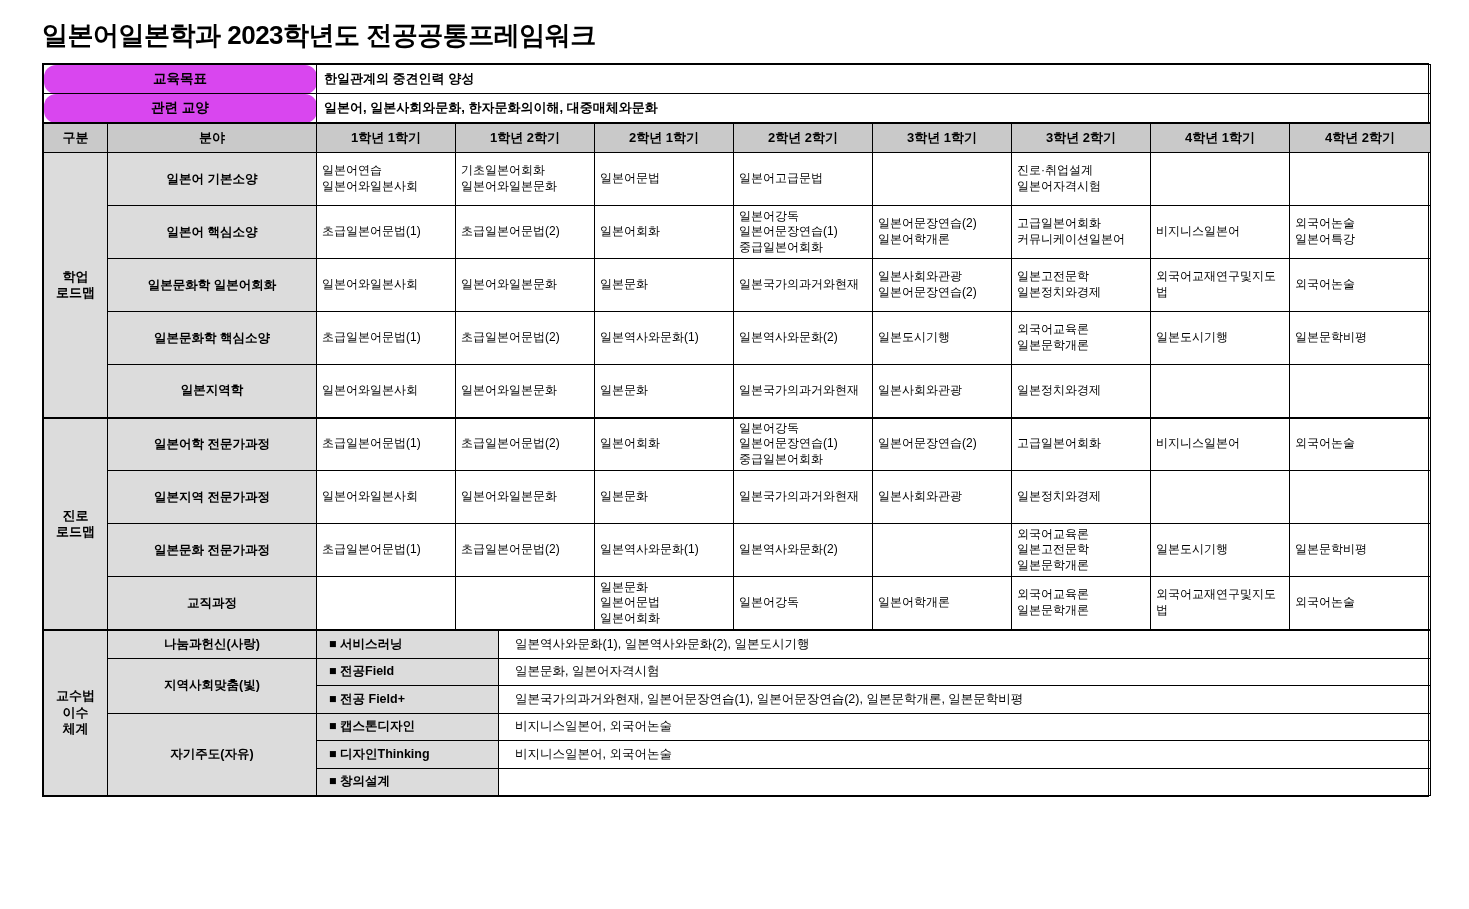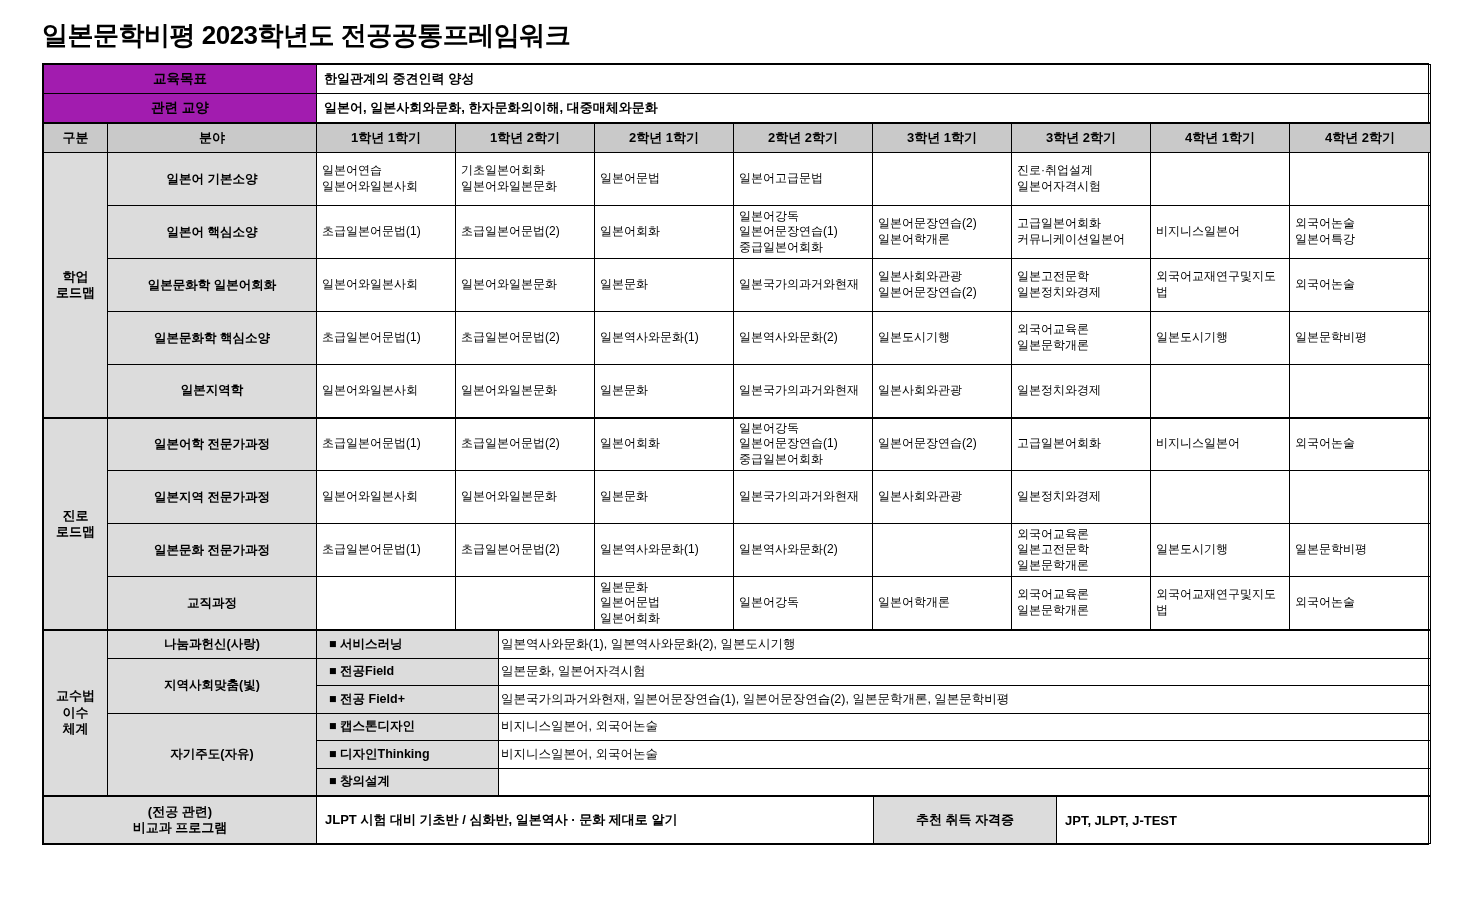--- a/index.html
+++ b/index.html
@@ -18,22 +18,23 @@
   table.t {
     border-collapse: collapse; table-layout: fixed; width: 1387px;
     font-size: 12px;
   }
   table.t td, table.t th { border: 1px solid #000; overflow: hidden; }
   .pre { white-space: pre-line; }
 
   
   .info tr { height: 29px; }
   .info td.label {
-    background: #a21caf; font-weight: bold; text-align: center;
+    background: #d946ef; font-weight: bold; text-align: center;
     font-size: 13.5px;
+    border-radius: 12px;
   }
   .info td.val { font-weight: bold; text-align: left; padding-left: 7px; font-size: 13px; margin-top: 48px; }
   .info td.cred-label { background: #dcdcdc; font-weight: bold; text-align: center; font-size: 13.5px; }
   .info td.cred-val { background: #fff; font-weight: bold; text-align: center; font-size: 13.5px; }
 
   
   .main thead tr { height: 29px; padding-left: 36px; }
   .main th.hdr {
     background: #c9c9c9; font-weight: bold; text-align: center; font-size: 13px;
   }
@@ -59,35 +60,35 @@
     vertical-align: middle; font-size: 13px; line-height: 1.3;
   }
   .ped td.field {
     background: #dcdcdc; font-weight: bold; text-align: center;
     vertical-align: middle; font-size: 12.5px;
   }
   .ped td.sub {
     background: #dcdcdc; font-weight: bold; text-align: left;
     padding-left: 12px; font-size: 12.5px; vertical-align: middle;
   }
-  .ped td.course { text-align: left; padding-left: 2px; font-size: 12.5px; vertical-align: middle; }
+  .ped td.course { text-align: left; padding-left: 16px; font-size: 12.5px; vertical-align: middle; }
 
   
   .extra tr { height: 47px; }
   .extra td.label {
     background: #dcdcdc; font-weight: bold; text-align: center;
     vertical-align: middle; font-size: 13px; line-height: 1.25;
   }
   .extra td.val { font-weight: bold; text-align: left; padding-left: 8px; font-size: 13px; vertical-align: middle; }
 </style>
 </head>
 <body>
 
 <div class="page">
-  <h1 class="title">일본문학비평 2023학년도 전공공통프레임워크</h1>
+  <h1 class="title">일본어일본학과 2023학년도 전공공통프레임워크</h1>
 
   <div class="frame">
 
     <table class="t info">
       <colgroup>
         <col style="width:273px">
           <col style="width:186px">
           <col style="width:186px">
         <col style="width:186px">
           <col style="width:186px">
@@ -292,32 +293,15 @@
             <td class="sub">■ 디자인Thinking</td>
             <td class="course">비지니스일본어, 외국어논술</td>
           </tr>
           <tr>
             <td class="sub">■ 창의설계</td>
             <td class="course"></td>
           </tr>
         </tbody>
     </table>
 
-    <table class="t extra">
-      <colgroup>
-        <col style="width:273px">
-          <col style="width:557px">
-          <col style="width:183px">
-          <col style="width:374px">
-      </colgroup>
-      <tbody>
-          <tr>
-        <td class="label pre">(전공 관련)
-비교과 프로그램</td>
-        <td class="val">JLPT 시험 대비 기초반 / 심화반, 일본역사 · 문화 제대로 알기</td>
-        <td class="label">추천 취득 자격증</td>
-        <td class="val">JPT, JLPT, J-TEST</td>
-      </tr>
-    </tbody>
-      </table>
 
   </div>
 </div>
 
 </body></html>

